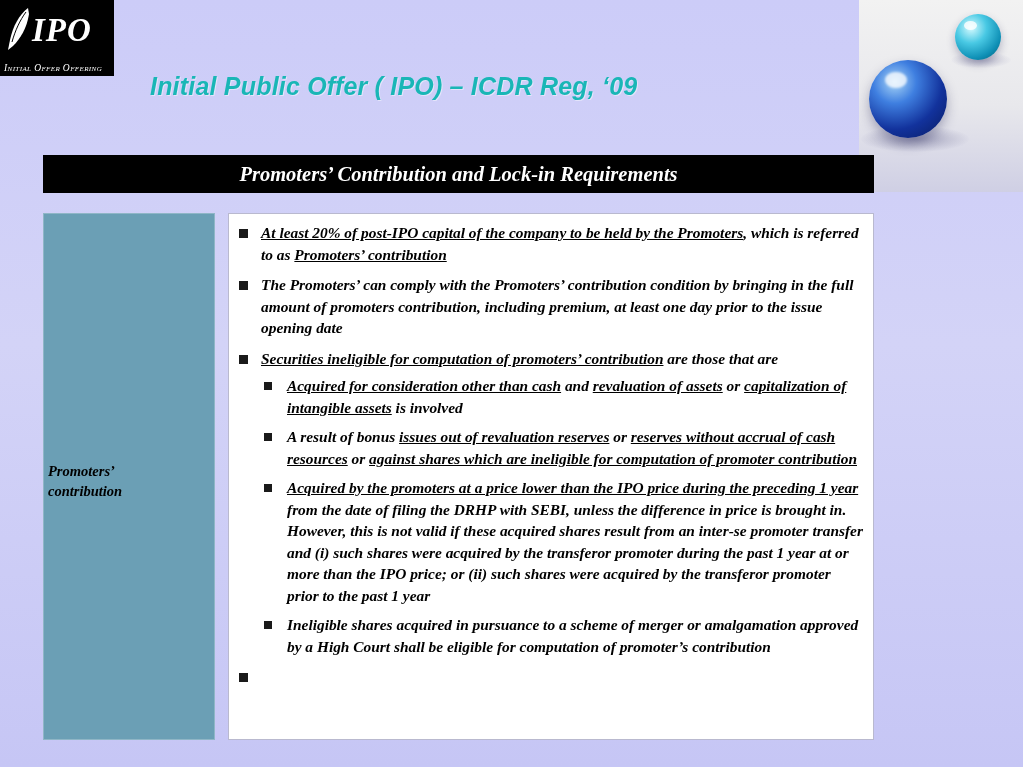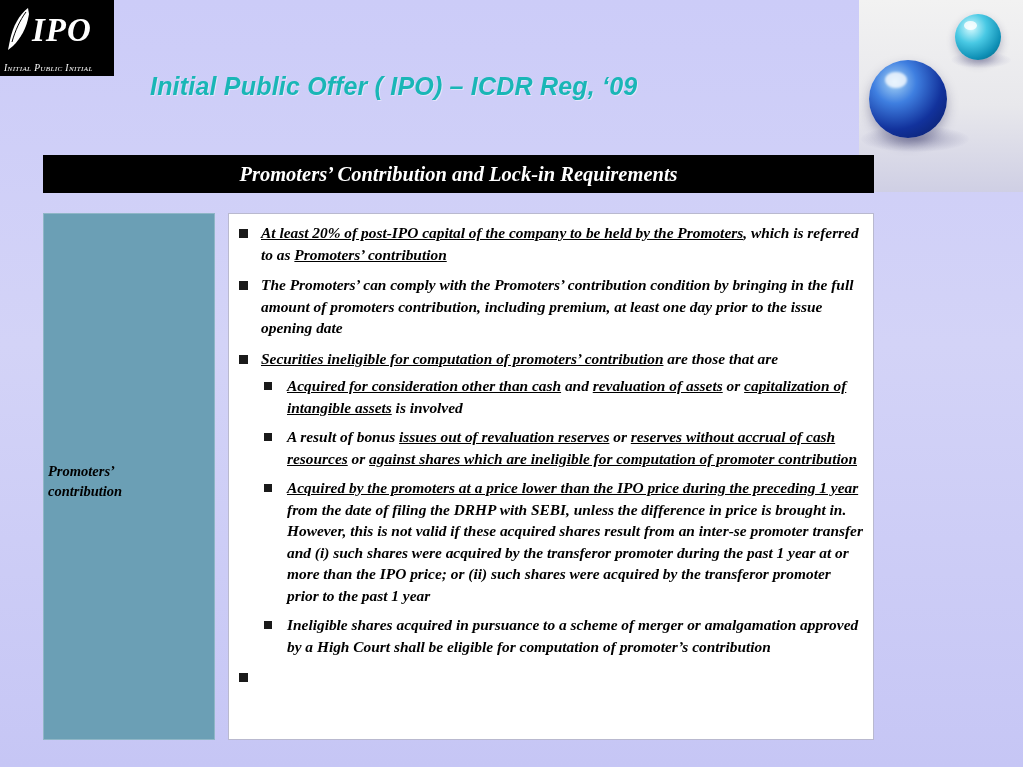--- a/index.html
+++ b/index.html
@@ -253,21 +253,21 @@
     <div class="marble-small"></div>
     <div class="marble-big"></div>
   </div>
 
   <div class="logo">
     <svg class="logo-quill" viewBox="0 0 26 48">
       <path d="M22 2 C13 9, 7 20, 4 34 L2 44 L7 40 C14 33, 21 22, 23 8 Z" fill="#ffffff"></path>
       <path d="M20 6 C14 14, 9 25, 6 36" stroke="#000000" stroke-width="1" fill="none"></path>
     </svg>
     <div class="logo-ipo">IPO</div>
-    <div class="logo-sub">Initial Public Initial</div>
+    <div class="logo-sub">Initial Offer Offering</div>
   </div>
 
   <div class="slide-title">Initial Public Offer ( IPO) – ICDR Reg, ‘09</div>
 
   <div class="banner">
     <div class="banner-text">Promoters’ Contribution and Lock-in Requirements</div>
   </div>
 
   <div class="body-wrap">
     <div class="left-panel">

